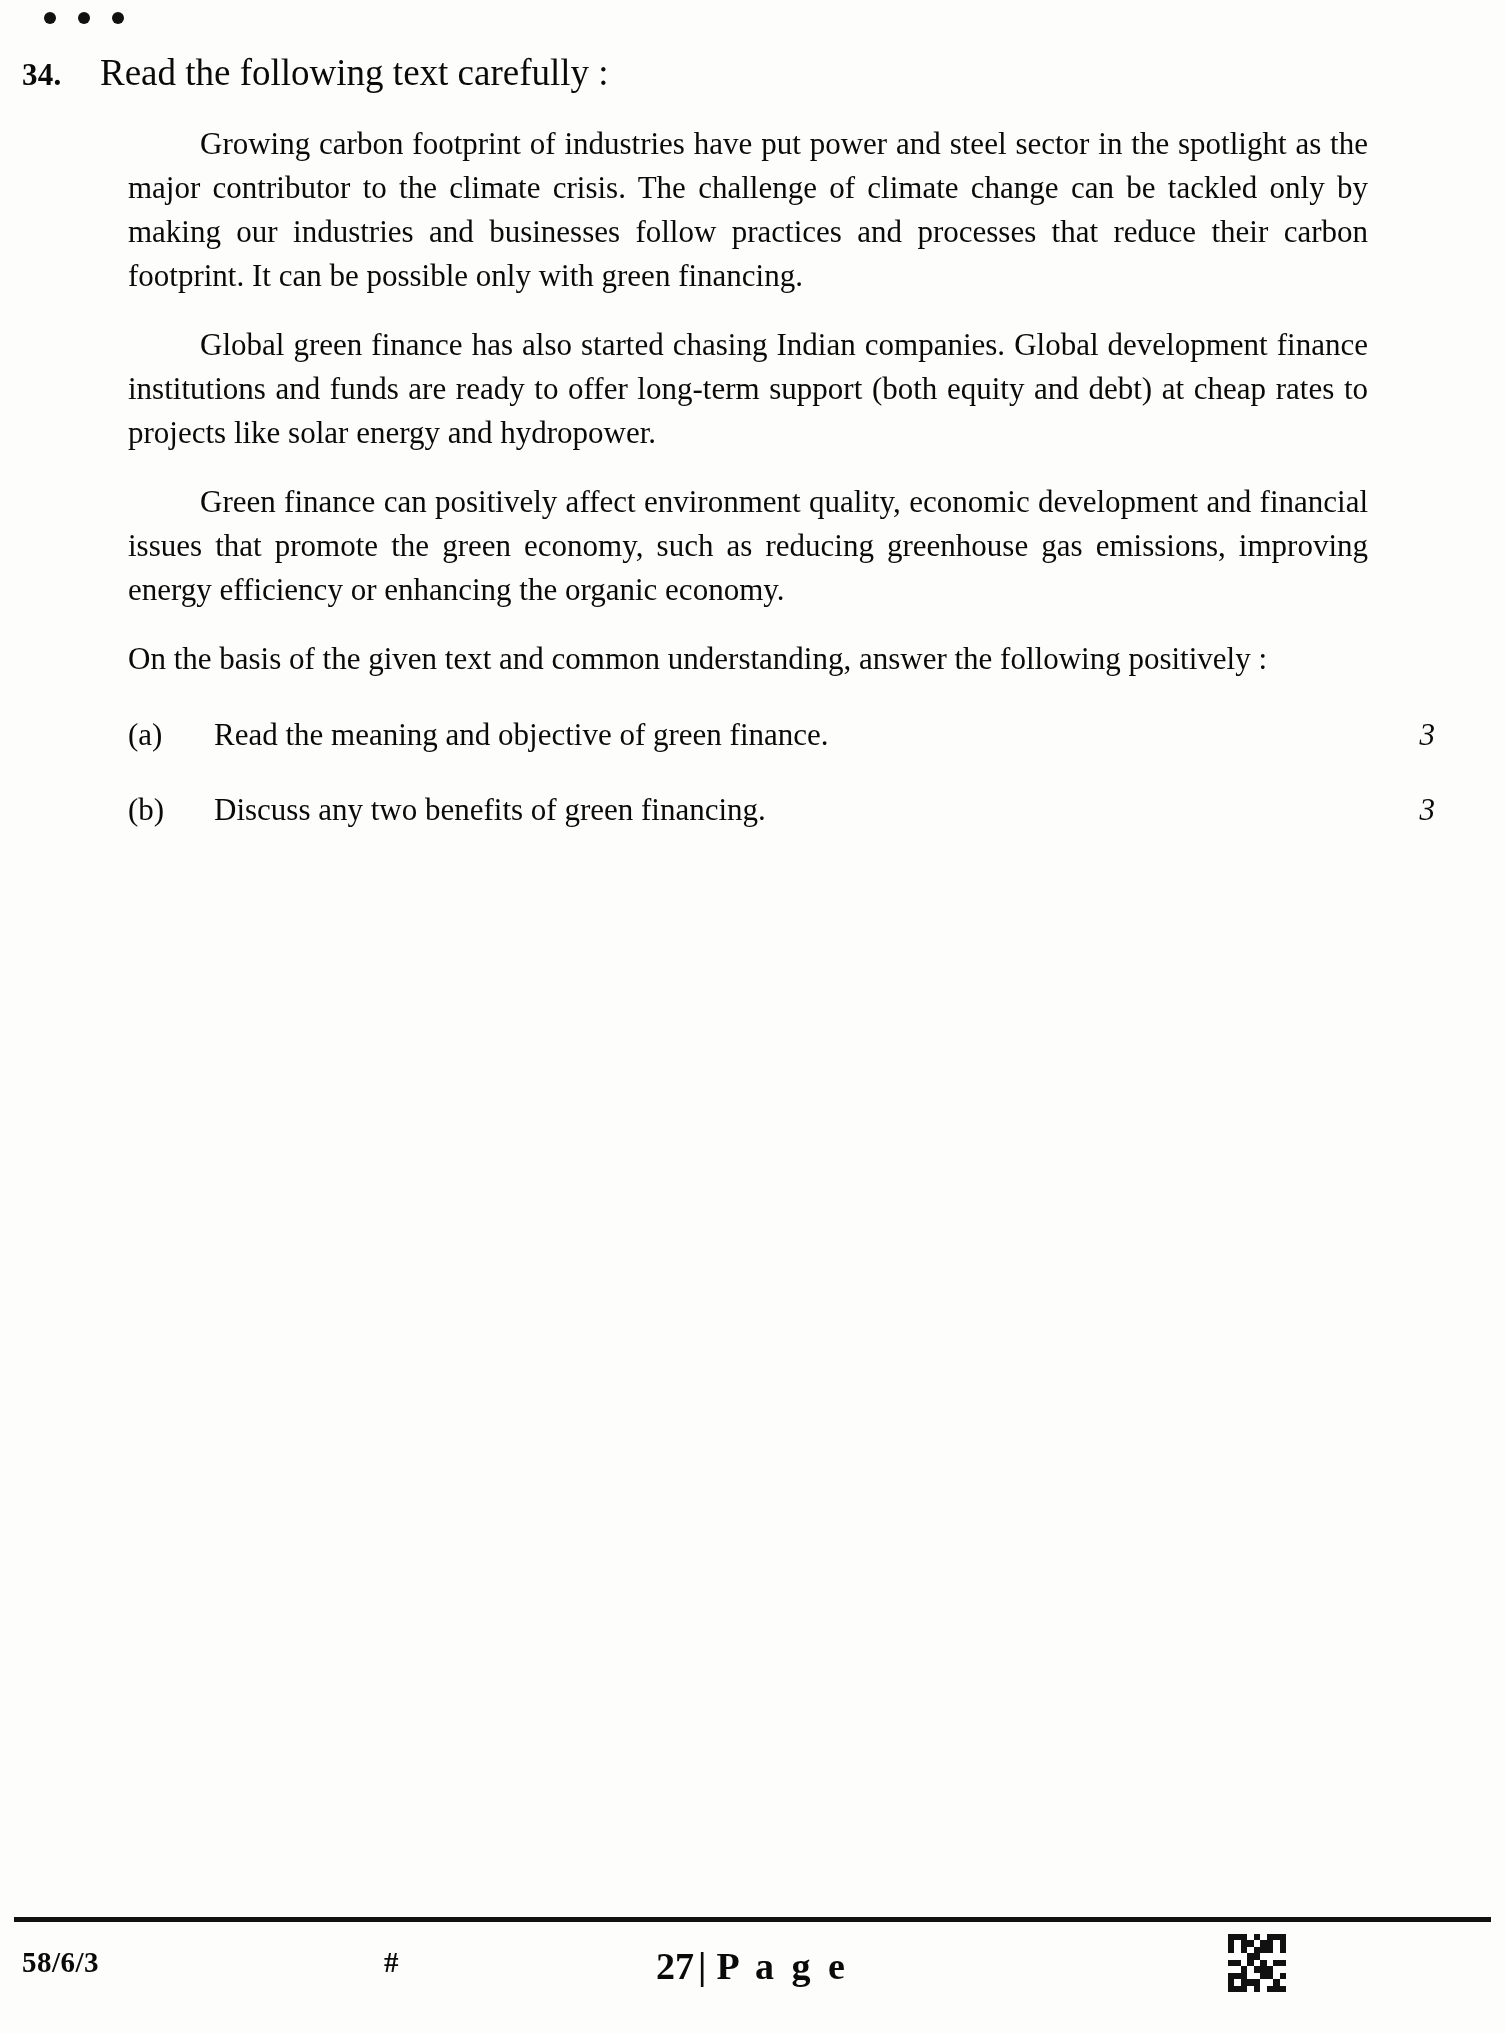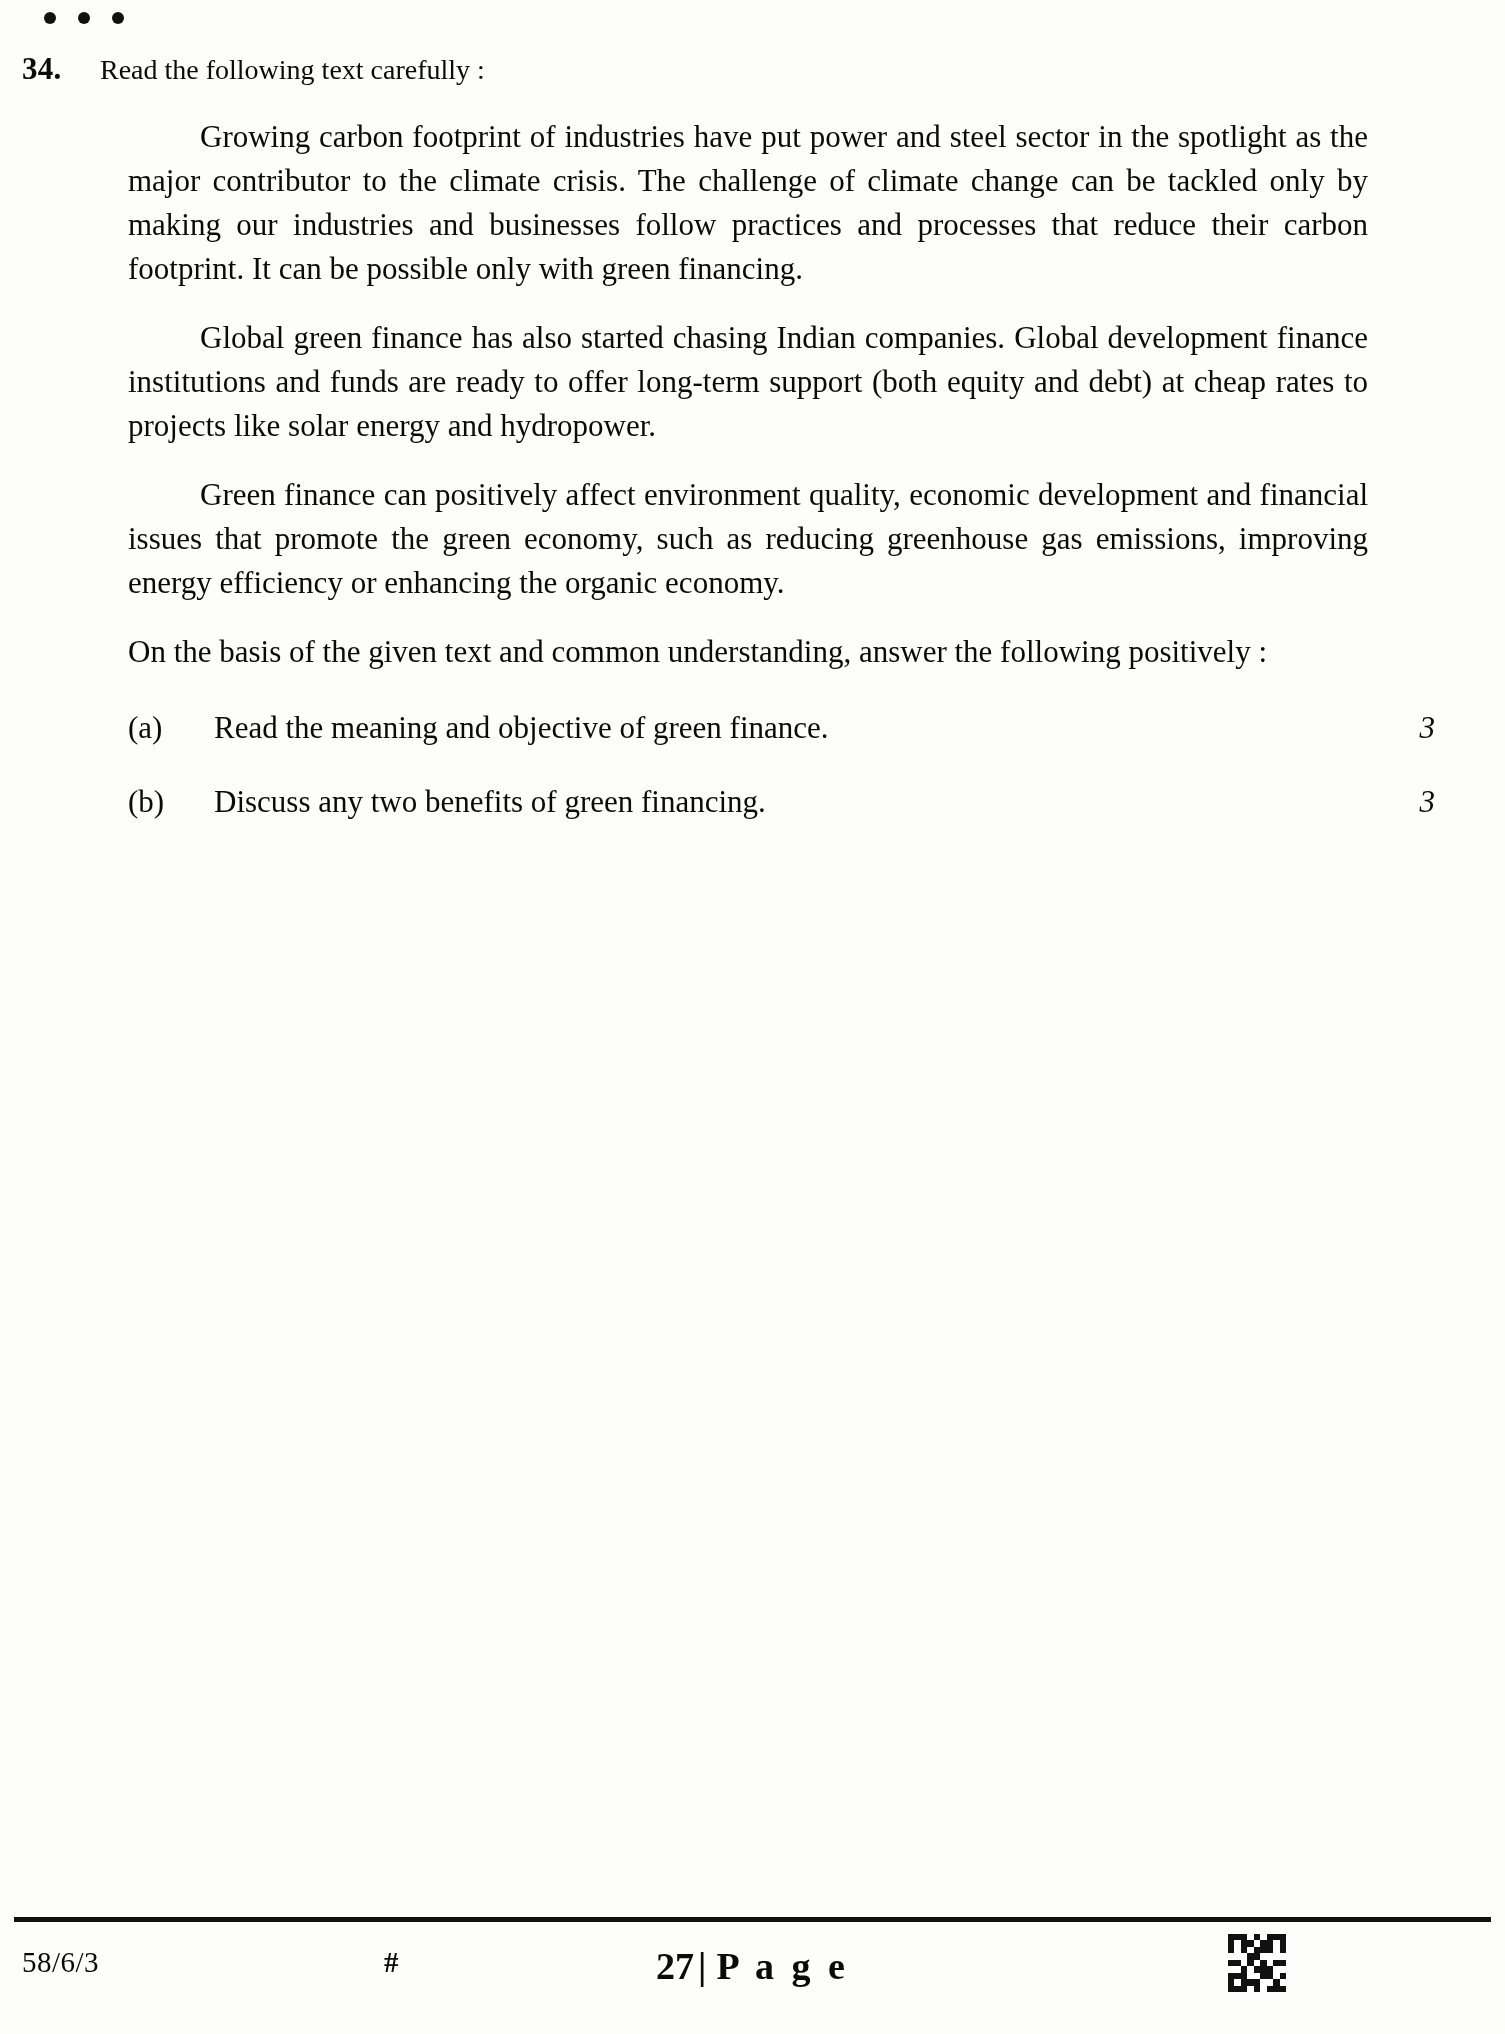--- a/index.html
+++ b/index.html
@@ -50,21 +50,21 @@
   }
   .qnum {
     width: 78px;
     flex: 0 0 78px;
     font-weight: bold;
     font-size: 31px;
     line-height: 1.25;
     letter-spacing: 0.2px;
   }
   .qhead-text {
-    font-size: 28px;
+    font-size: 37px;
     line-height: 1.25;
   }
 
   .body-wrap {
     margin-top: 26px;
     padding-left: 128px;
     padding-right: 128px;
   }
   p.para {
     margin: 0 9px 25px 0;
@@ -126,21 +126,21 @@
     left: 14px;
     right: 14px;
     bottom: 26px;
     height: 76px;
   }
   .footer-code {
     position: absolute;
     left: 8px;
     top: 14px;
     font-size: 29px;
-    font-weight: normal;
+    font-weight: bold;
     letter-spacing: 0.5px;
   }
   .footer-hash {
     position: absolute;
     left: 370px;
     top: 14px;
     font-size: 29px;
     font-weight: bold;
   }
   .footer-page {

